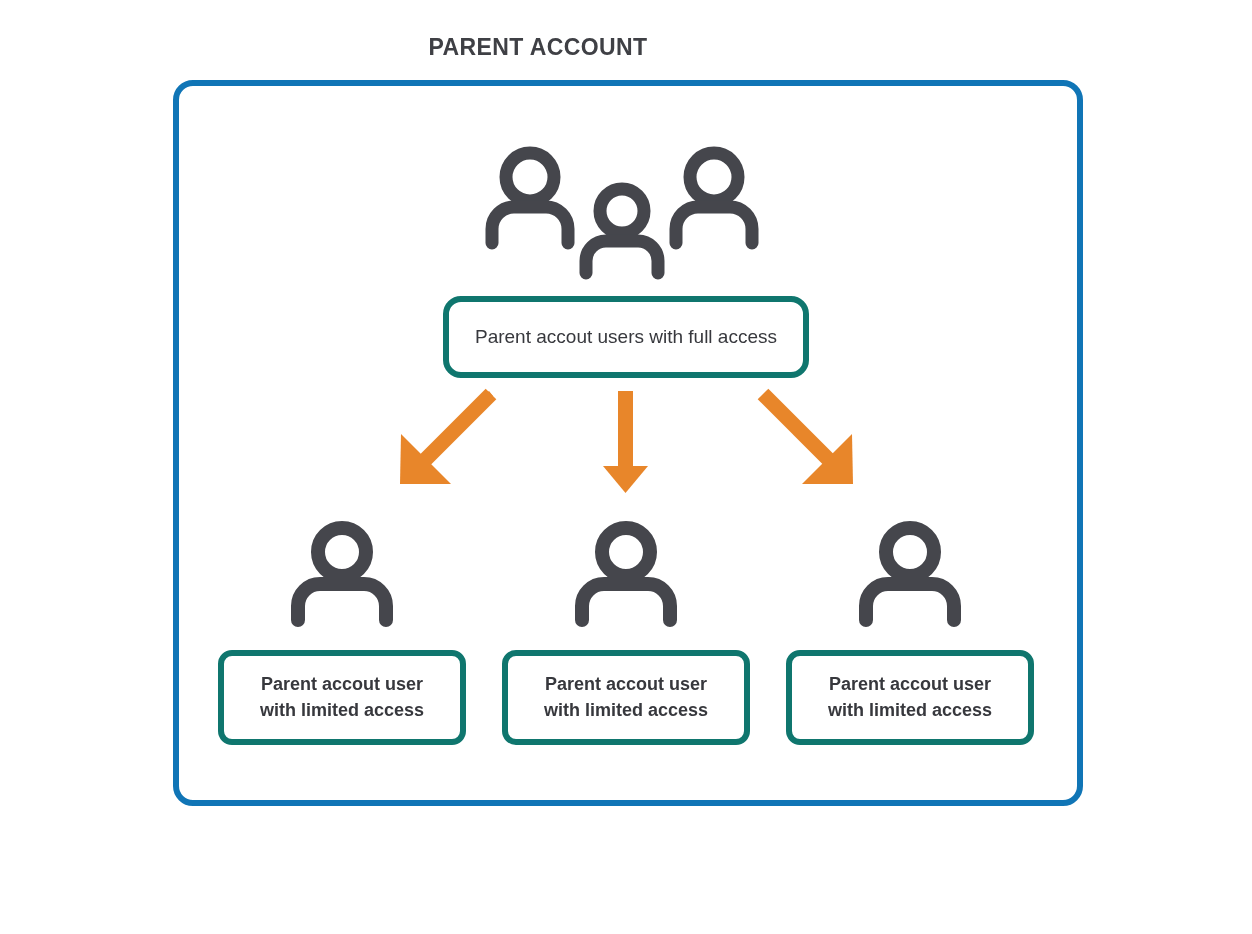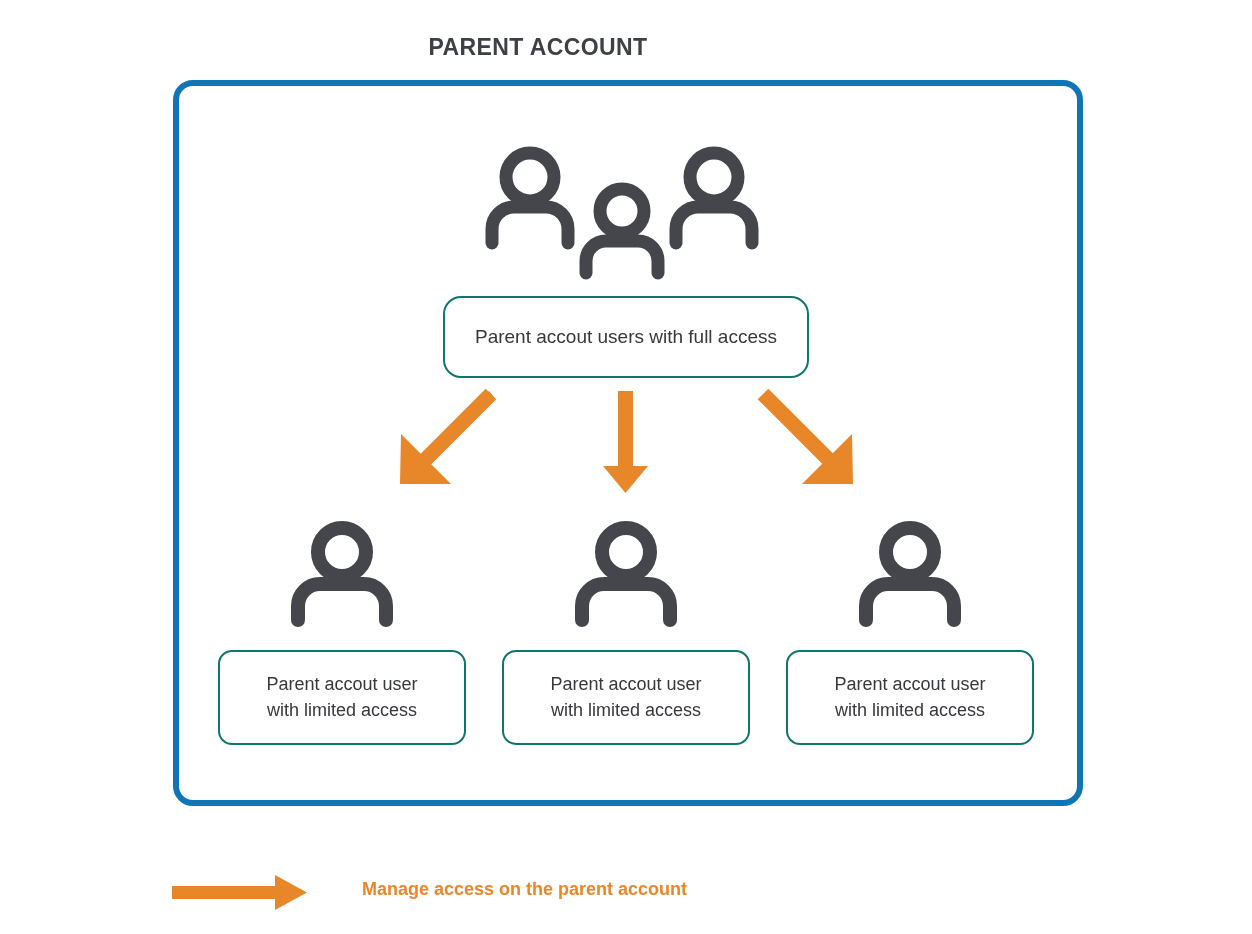--- a/index.html
+++ b/index.html
@@ -28,41 +28,42 @@
     left:173px; top:80px;
     width:910px; height:726px;
     border:6px solid #1075b6;
     border-radius:20px;
     background:#ffffff;
   }
 
   
   .label-box {
     position:absolute;
-    border:2px solid #0f766e;
+    border:6px solid #0f766e;
     border-radius:14px;
     background:#ffffff;
     display:flex;
     align-items:center;
     justify-content:center;
     text-align:center;
     color:#37383d;
     line-height:1.42;
   }
   .box-top {
     left:443px; top:296px;
     width:366px; height:82px;
     border-radius:18px;
     font-size:19px;
   }
   .box-bottom {
     top:650px;
     width:248px; height:95px;
     font-size:18px;
     padding:0 10px;
+    font-weight:bold;
   }
   .box-b1 { left:218px; }
   .box-b2 { left:502px; }
   .box-b3 { left:786px; }
   .box-line { display:block; }
 
   
   .icon-wrap { position:absolute; }
   .group-icon { left:482px; top:145px; width:290px; height:135px; }
   .solo-icon  { top:520px; width:120px; height:110px; }
@@ -175,21 +176,14 @@
       <span class="box-line">with limited access</span>
     </span>
   </div>
   <div class="label-box box-bottom box-b3">
     <span>
       <span class="box-line">Parent accout user</span>
       <span class="box-line">with limited access</span>
     </span>
   </div>
 
-  <div class="legend">
-    <svg class="legend-arrow" viewBox="0 0 140 54" xmlns="http://www.w3.org/2000/svg">
-      <rect x="0" y="20" width="110" height="13" fill="#e8862a"></rect>
-      <path d="M103 9 L135 26.5 L103 44 Z" fill="#e8862a"></path>
-    </svg>
-    <div class="legend-text">Manage access on the parent account</div>
-  </div>
 
 </div>
 
 </body></html>

